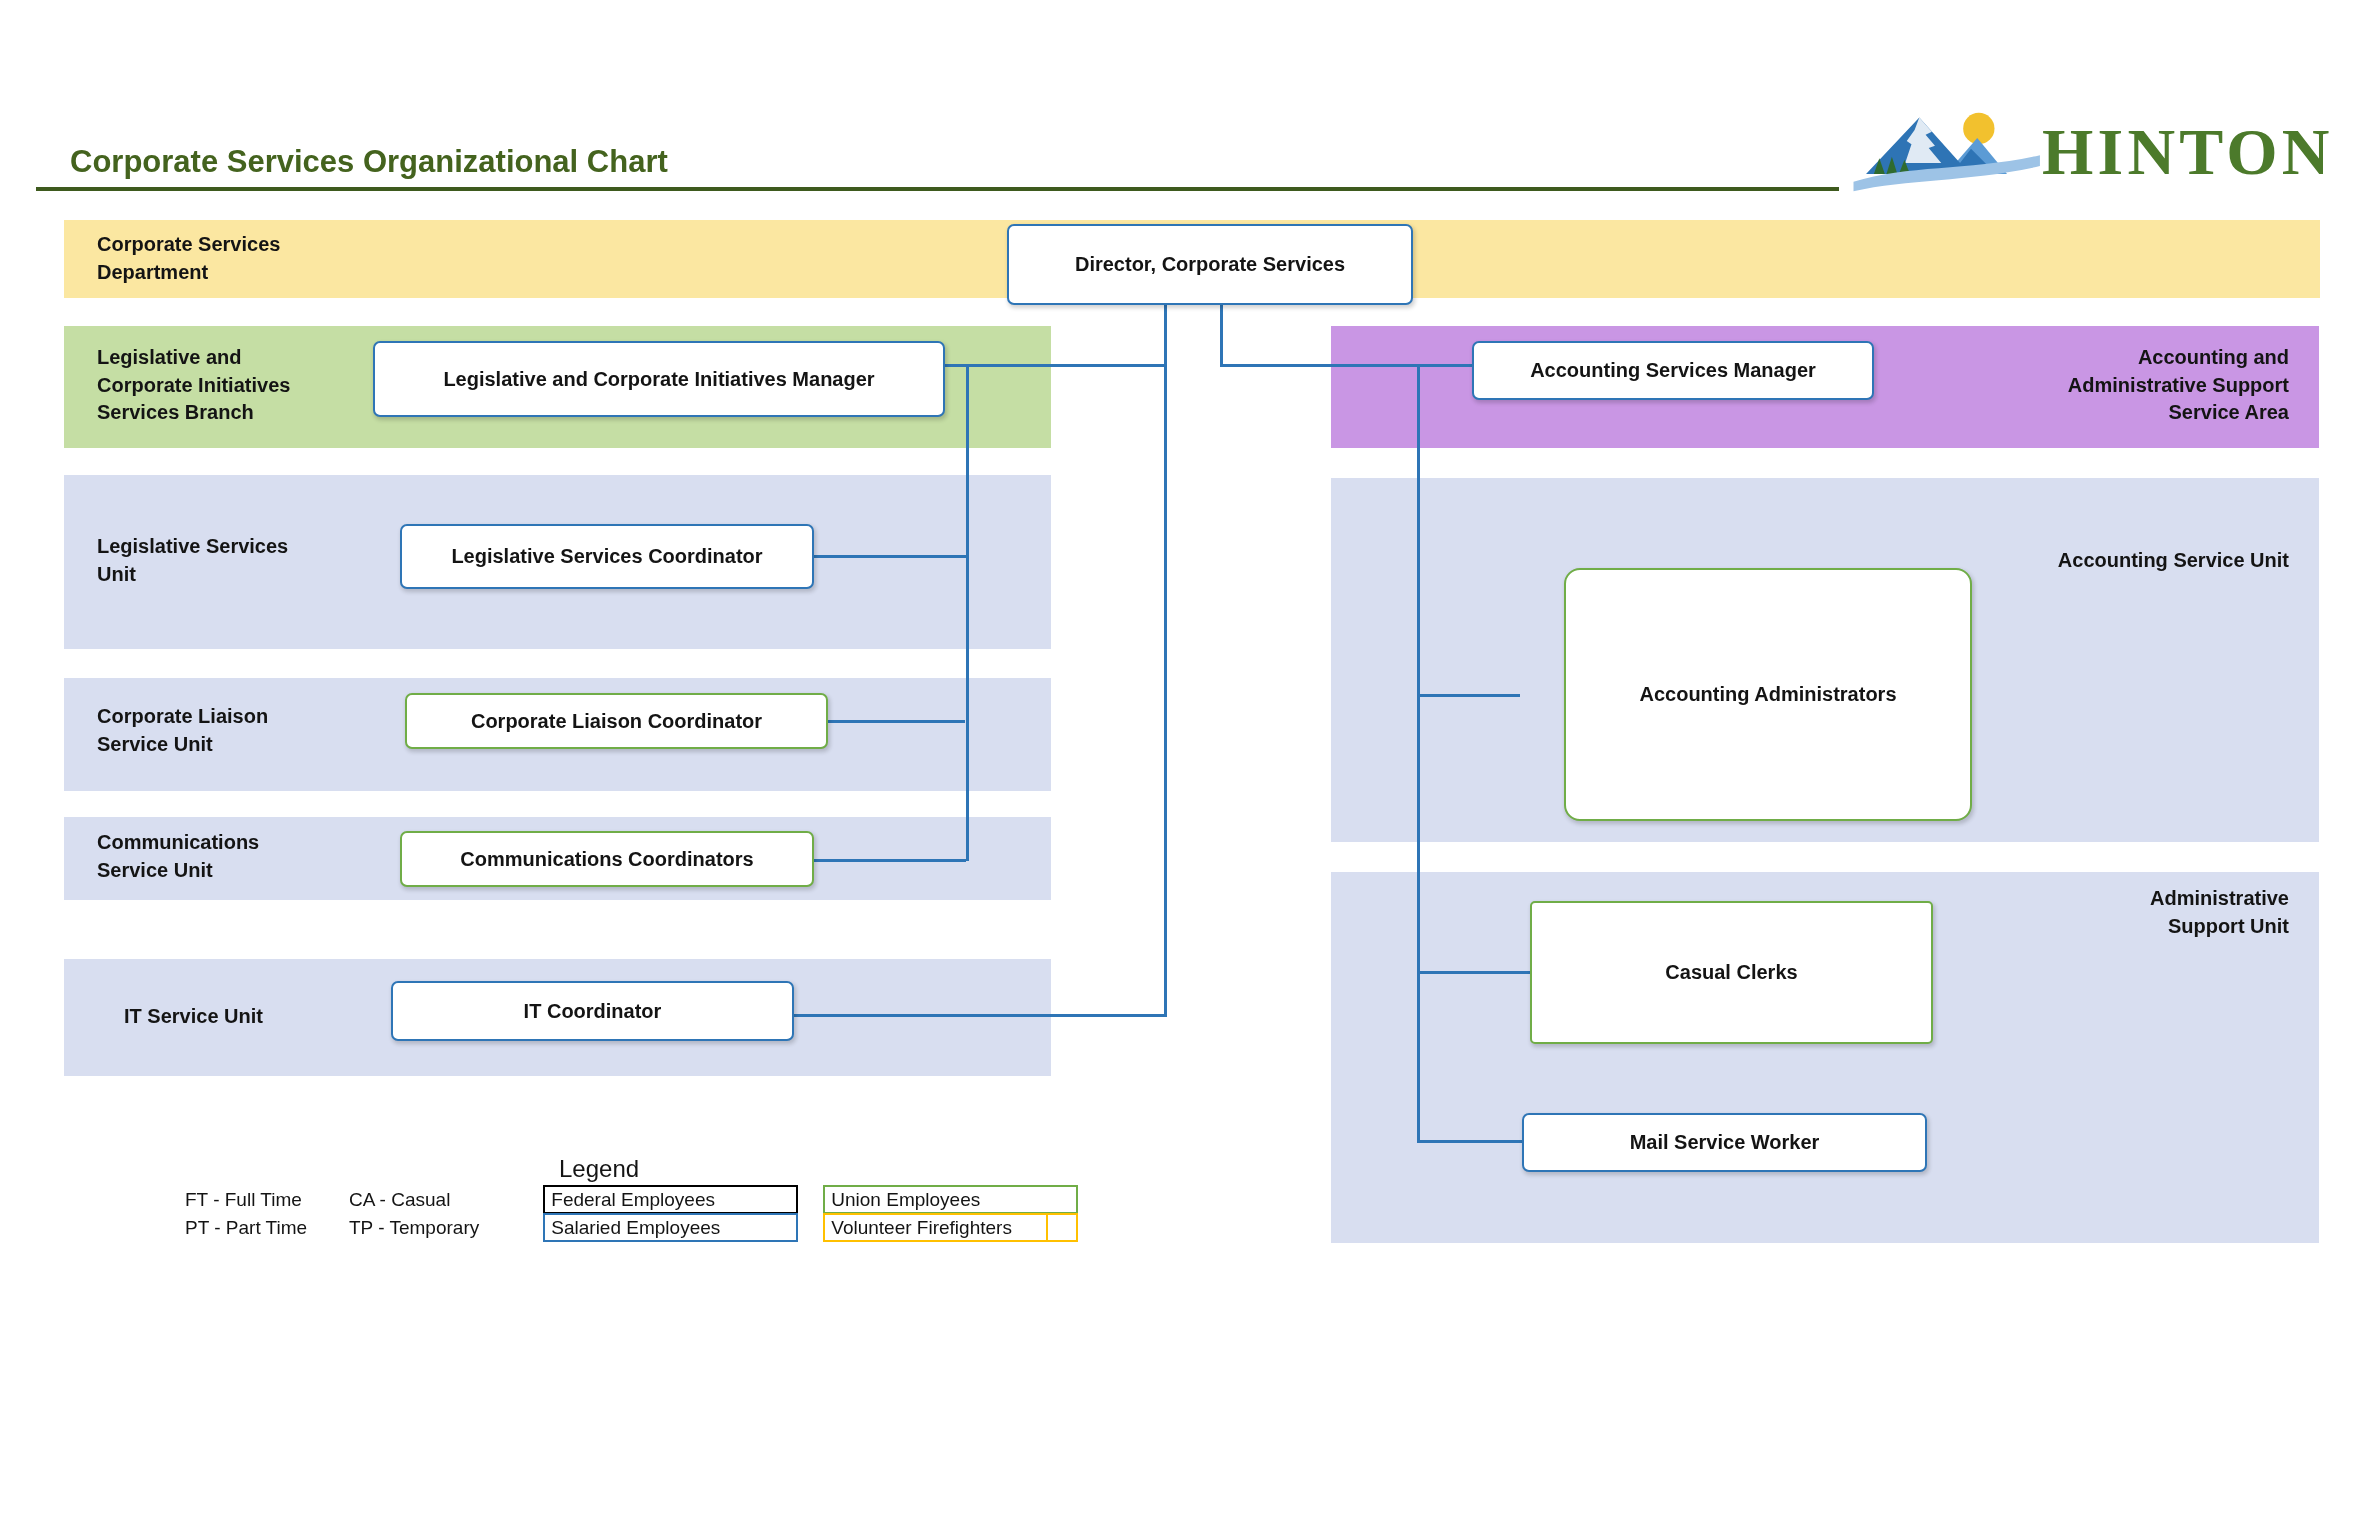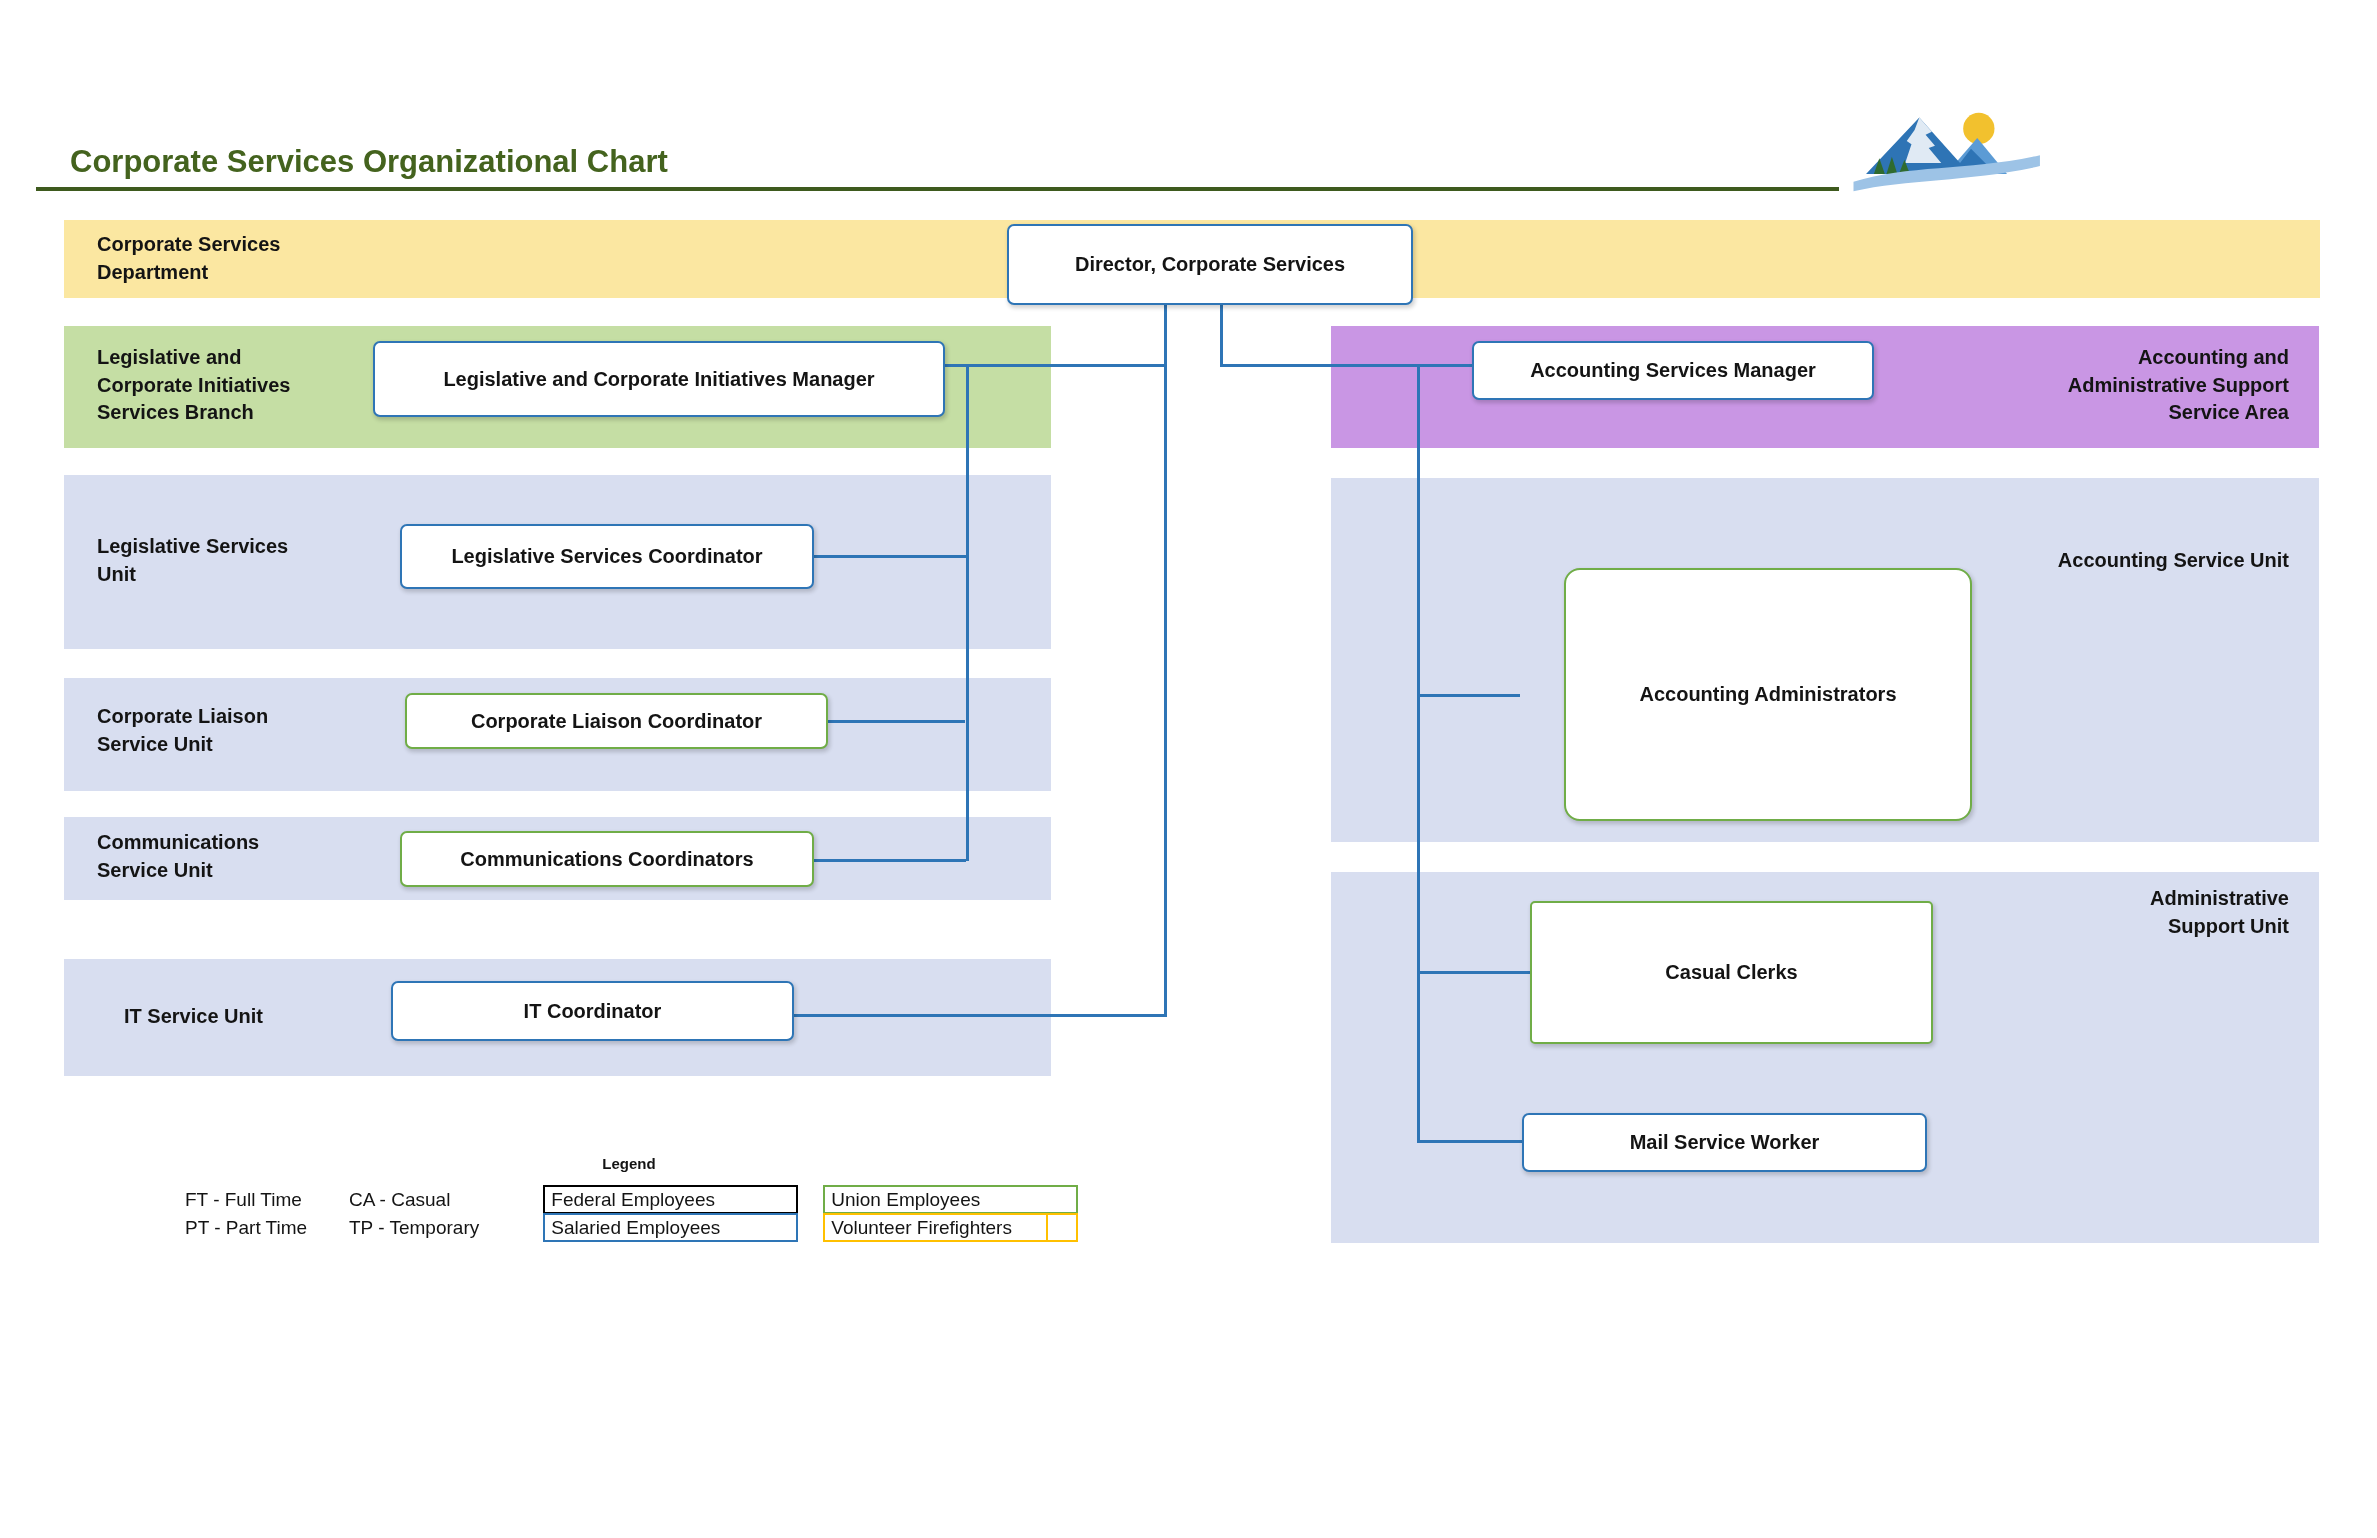--- a/index.html
+++ b/index.html
@@ -25,22 +25,22 @@
   
   .node { position:absolute; background:#ffffff; display:flex; align-items:center; justify-content:center;
           text-align:center; font-weight:bold; font-size:20px; color:#141414; padding:2.8px 9.8px;
           box-shadow:1.4px 2.1px 4.2px rgba(0,0,0,0.18); }
   .node.blue  { border:2.1px solid #2E75B6; border-radius:7px; }
   .node.green { border:2.1px solid #70AD47; border-radius:7px; }
   .node.big-round   { border-radius:16px;margin-left:44px; }
   .node.mid-round   { border-radius:5px; }
 
   
-  .legend-heading { position:absolute; left:559px; top:1155px; width:140px; text-align:center;
-                    font-weight:bold; font-size:15px; }
+  .legend-heading { position:absolute; left:559px; top:1155px; width:140px; text-align:left;
+                    font-weight:normal; font-size:24px; }
   .legend-abbrev { position:absolute; font-size:19px; height:29px; line-height:29px; }
   .legend-box { position:absolute; width:255px; height:29px; background:#fff; border:2.1px solid #000;
                 font-size:19px; line-height:25px; padding-left:6.3px; }
   .legend-box.green { border-color:#70AD47; }
   .legend-box.blue  { border-color:#2E75B6; }
   .legend-box.amber { border-color:#FFC000; }
   .vf-divider { position:absolute; right:28px; top:0; bottom:0; width:2.1px; background:#FFC000; }
 </style>
 </head>
 <body>
@@ -52,20 +52,21 @@
   <svg width="189" height="94" viewBox="0 0 240 120">
     <circle cx="160" cy="30" r="20" fill="#F2C12E"></circle>
     <path d="M118,88 L158,42 L196,88 Z" fill="#5B9BD5"></path>
     <path d="M16,88 L84,16 L136,74 L150,56 L182,88 Z" fill="#2E74B5"></path>
     <path d="M84,16 L100,34 L92,38 L104,52 L96,55 L112,74 L66,74 L74,50 L68,46 L78,32 Z" fill="#ffffff" opacity="0.85"></path>
     <path d="M26,88 L33,68 L40,88 Z" fill="#2F6B2F"></path>
     <path d="M42,88 L49,66 L56,88 Z" fill="#2F6B2F"></path>
     <path d="M58,88 L65,70 L72,88 Z" fill="#2F6B2F"></path>
     <path d="M0,98 C70,76 150,84 238,64 L238,78 C150,98 70,94 0,110 Z" fill="#9DC3E6"></path>
   </svg>
+  <span class="logo-word">HINTON</span>
 </div>
 
 <div class="band" style="left:64px; top:220px; width:2256px; height:78px; background:#FBE7A1;"></div>
 
 <div class="band" style="left:64px; top:326px; width:987px; height:122px; background:#C5DEA4;"></div>
 
 <div class="band" style="left:64px; top:475px; width:987px; height:174px; background:#D8DEF0;"></div>
 
 <div class="band" style="left:64px; top:678px; width:987px; height:113px; background:#D8DEF0;"></div>
 

